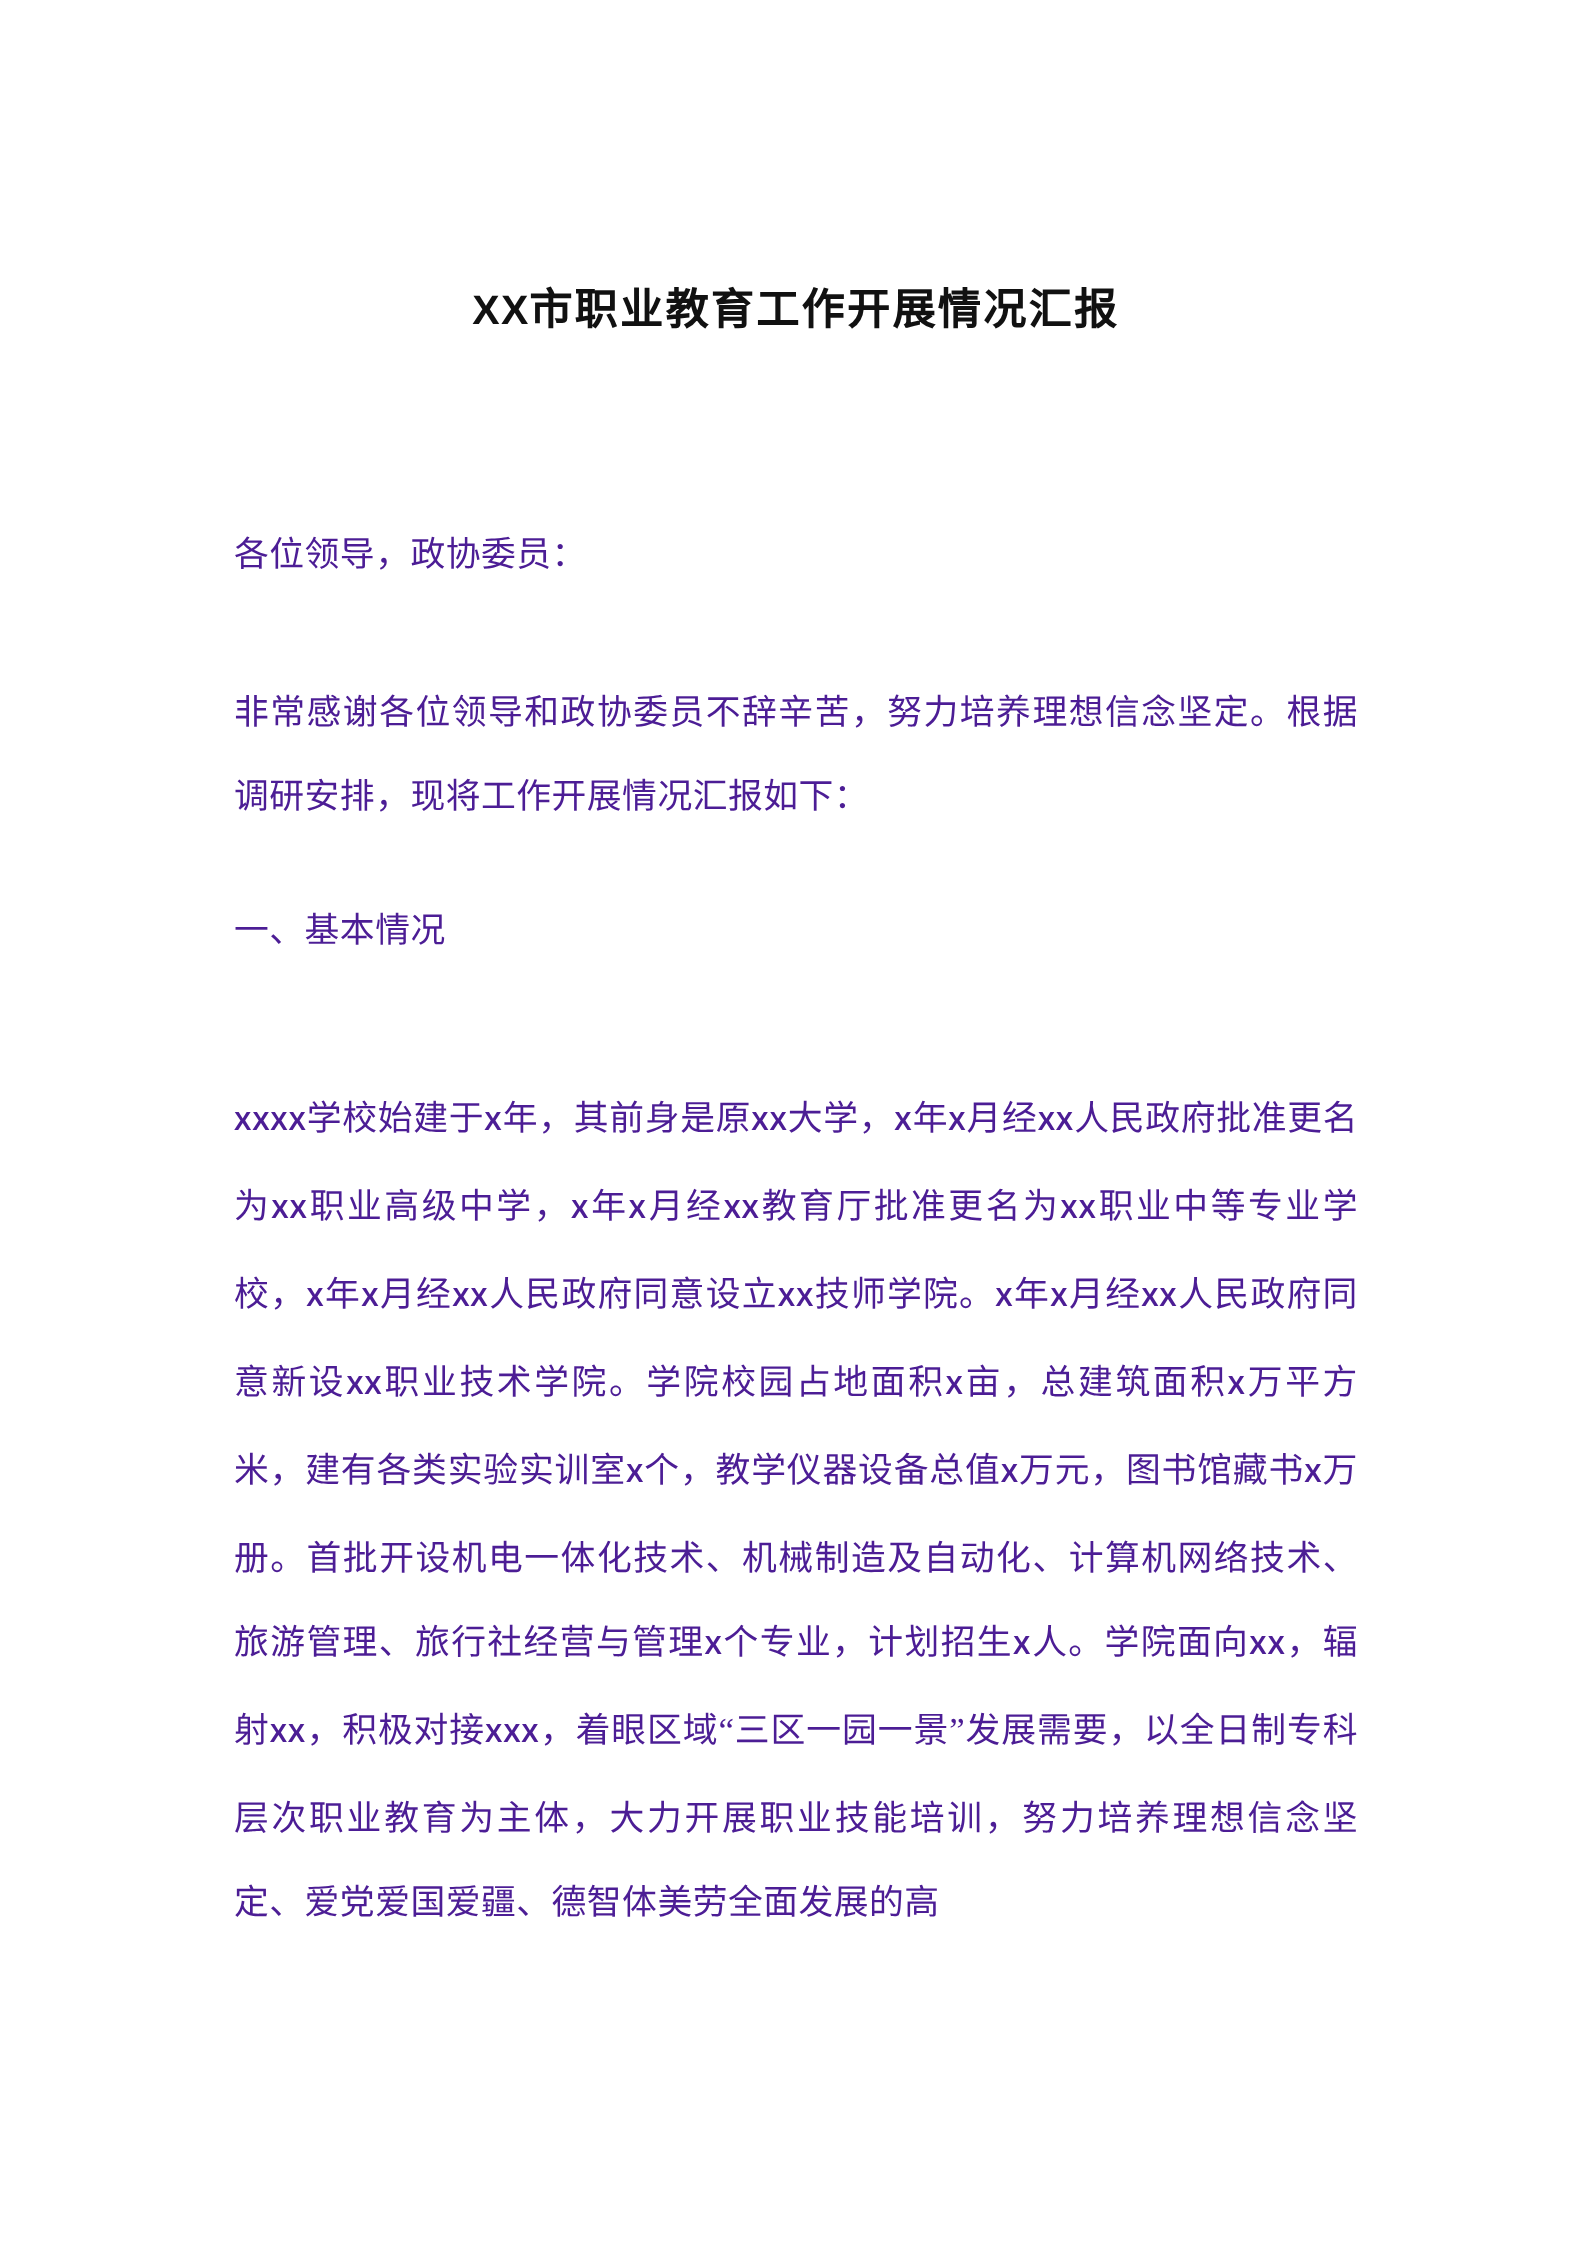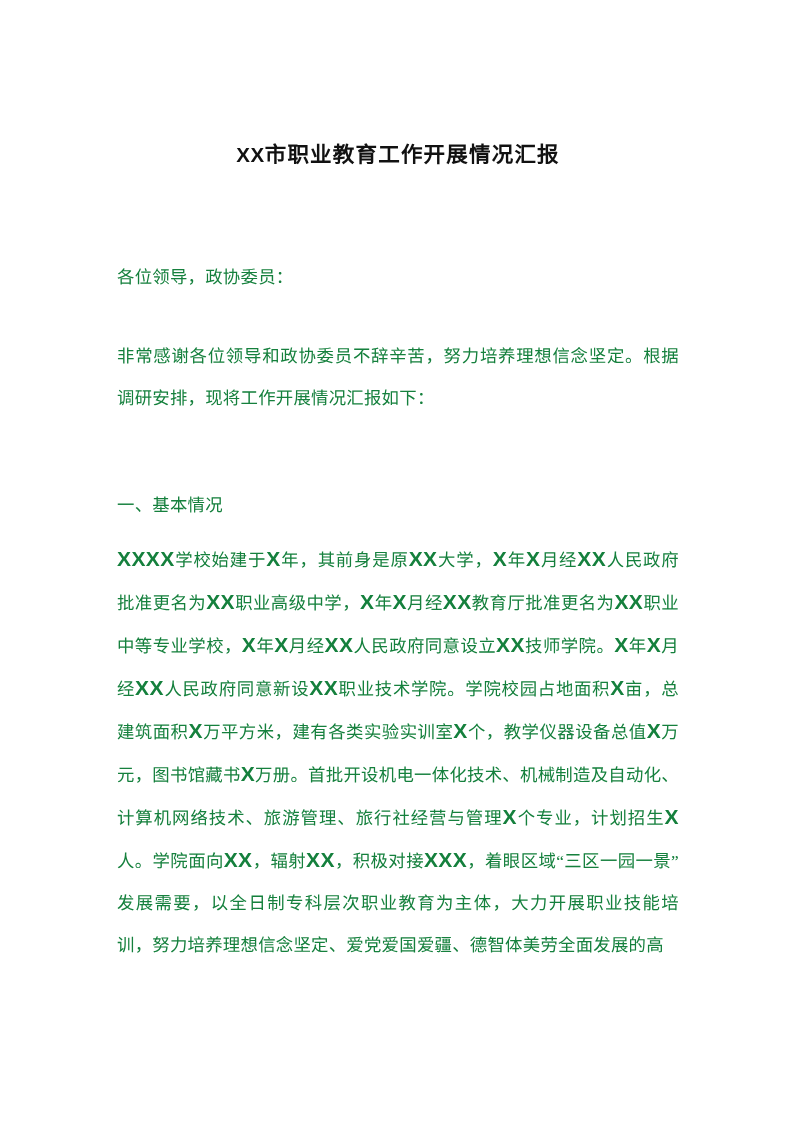--- a/index.html
+++ b/index.html
@@ -51,39 +51,39 @@
     white-space: nowrap;
   }
 
   
   .para {
     position: absolute;
     left: 0;
     width: 562px;
     font-size: 17.4px;
     line-height: 42px;
-    color: #15803d;
+    color: #4c1d95;
     text-align: justify;
     text-justify: inter-ideograph;
     letter-spacing: 0.25px;
     white-space: pre-wrap;
     word-break: break-all;
   }
 
   .para.greeting   { top: 239px; }
   .para.intro      { top: 318px; }
-  .para.heading    { top: 467px; font-weight: normal; }
+  .para.heading    { top: 427px; font-weight: normal; }
   .para.section1   { top: 521px; }
 
   
   .lat {
     font-family: "Liberation Sans", "DejaVu Sans", sans-serif;
     font-weight: bold;
     letter-spacing: 0.4px;
-    font-size: 21px;
+    font-size: 13px;
   }
   .doc-title .lat {
     font-size: 20.5px;
     letter-spacing: 0.6px;
   }
 </style>
 </head>
 <body>
 
 <div class="page">

